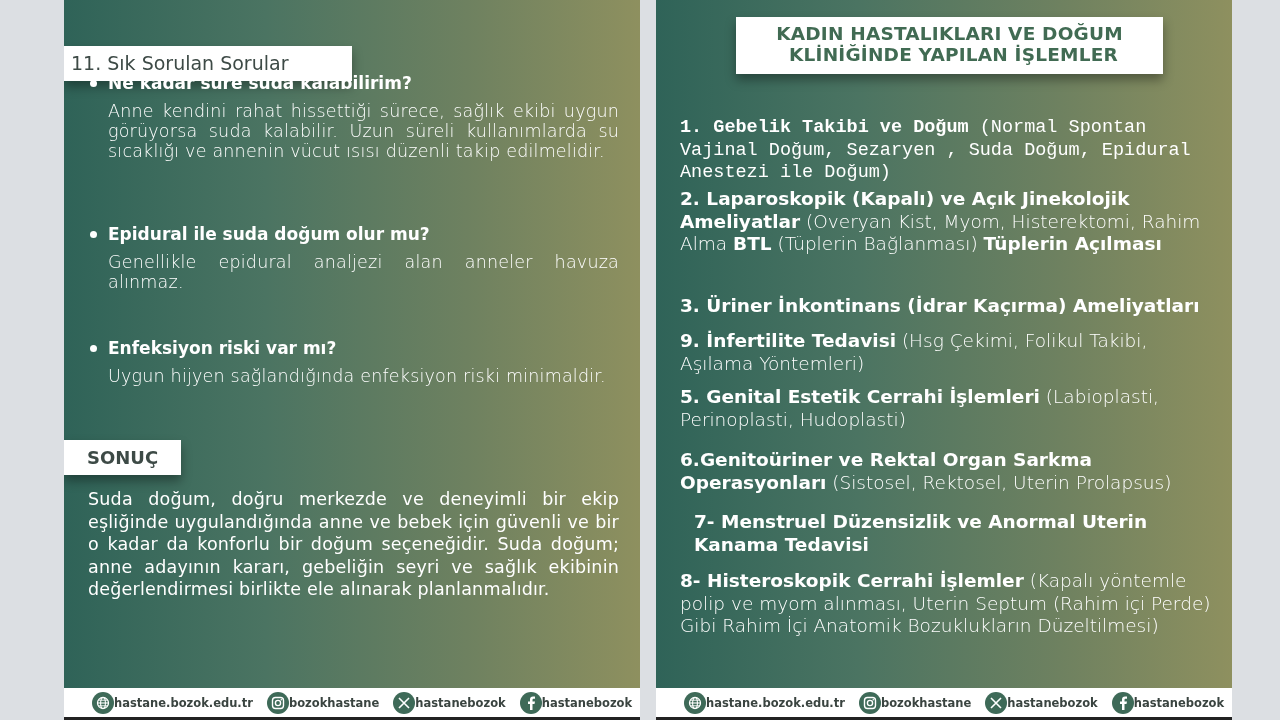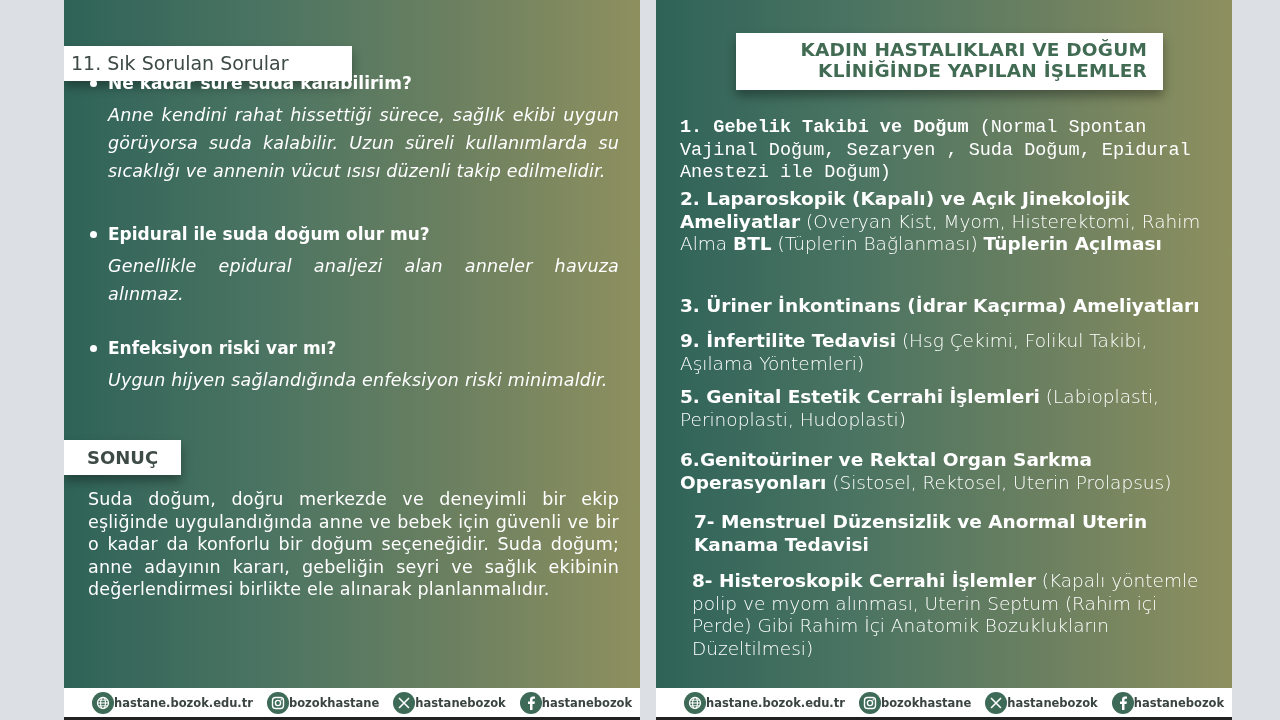--- a/index.html
+++ b/index.html
@@ -51,27 +51,26 @@
   .faq .q::before {
     content: "";
     position: absolute;
     left: 2px; top: 9px;
     width: 7px; height: 7px;
     background: #fff;
     border-radius: 50%;
   }
   .faq .a {
     font-size: 17.5px;
-    line-height: 28px;
+    line-height: 20px;
     padding-left: 20px;
     text-align: justify;
     margin-top: 6px;
     font-weight: 300;
     letter-spacing: 0.2px;
-    font-style: italic;
   }
   .faq1 { top: 71px; }
   .faq2 { top: 222px; }
   .faq3 { top: 336px; }
 
   .conclusion {
     position: absolute;
     left: 24px; top: 488px; width: 531px;
     color: #fff;
     font-size: 17.5px;
@@ -108,44 +107,43 @@
     justify-content: center;
   }
 
   
   .right .header-box {
     left: 80px; top: 17px; width: 427px; height: 57px;
     color: #416b53;
     font-weight: bold;
     font-size: 18.5px;
     line-height: 21px;
-    text-align: right;
+    text-align: center;
     padding: 6px 16px 0 16px;
     letter-spacing: 0.2px;
-    margin-top: 16px;
   }
   .proc-list {
     position: absolute;
     left: 24px; top: 105px; width: 535px;
     color: #fff;
   }
   .proc {
     font-size: 18.5px;
     line-height: 22.5px;
     font-weight: 300;
   }
   .proc b { font-weight: bold; }
   .p1 { position: absolute; top: 12px; font-family: Liberation Mono, monospace; }
   .p2 { position: absolute; top: 83px; }
   .p3 { position: absolute; top: 190px; }
   .p4 { position: absolute; top: 225px; }
   .p5 { position: absolute; top: 281px; }
   .p6 { position: absolute; top: 344px; }
   .p7 { position: absolute; top: 406px; margin-left: 14px; }
-  .p8 { position: absolute; top: 465px; margin-left: 12px; }
+  .p8 { position: absolute; top: 465px; }
 </style>
 </head>
 <body>
 
 <div class="panel left">
   <div class="label-box title-box">11. Sık Sorulan Sorular</div>
 
   <div class="faq faq1">
     <div class="q">Ne kadar süre suda kalabilirim?</div>
     <div class="a">Anne kendini rahat hissettiği sürece, sağlık ekibi uygun görüyorsa suda kalabilir. Uzun süreli kullanımlarda su sıcaklığı ve annenin vücut ısısı düzenli takip edilmelidir.</div>

